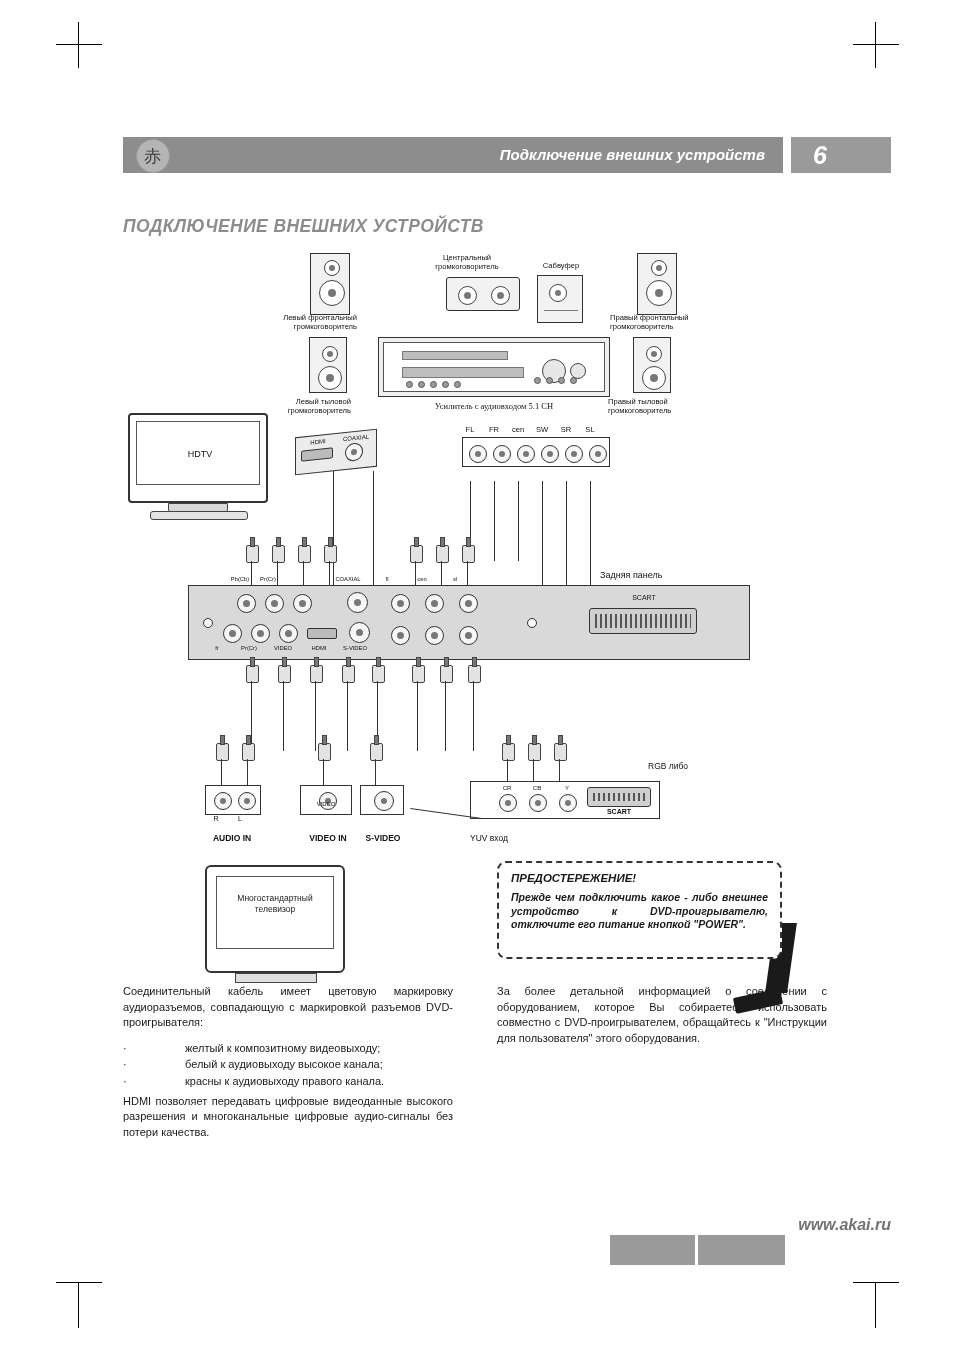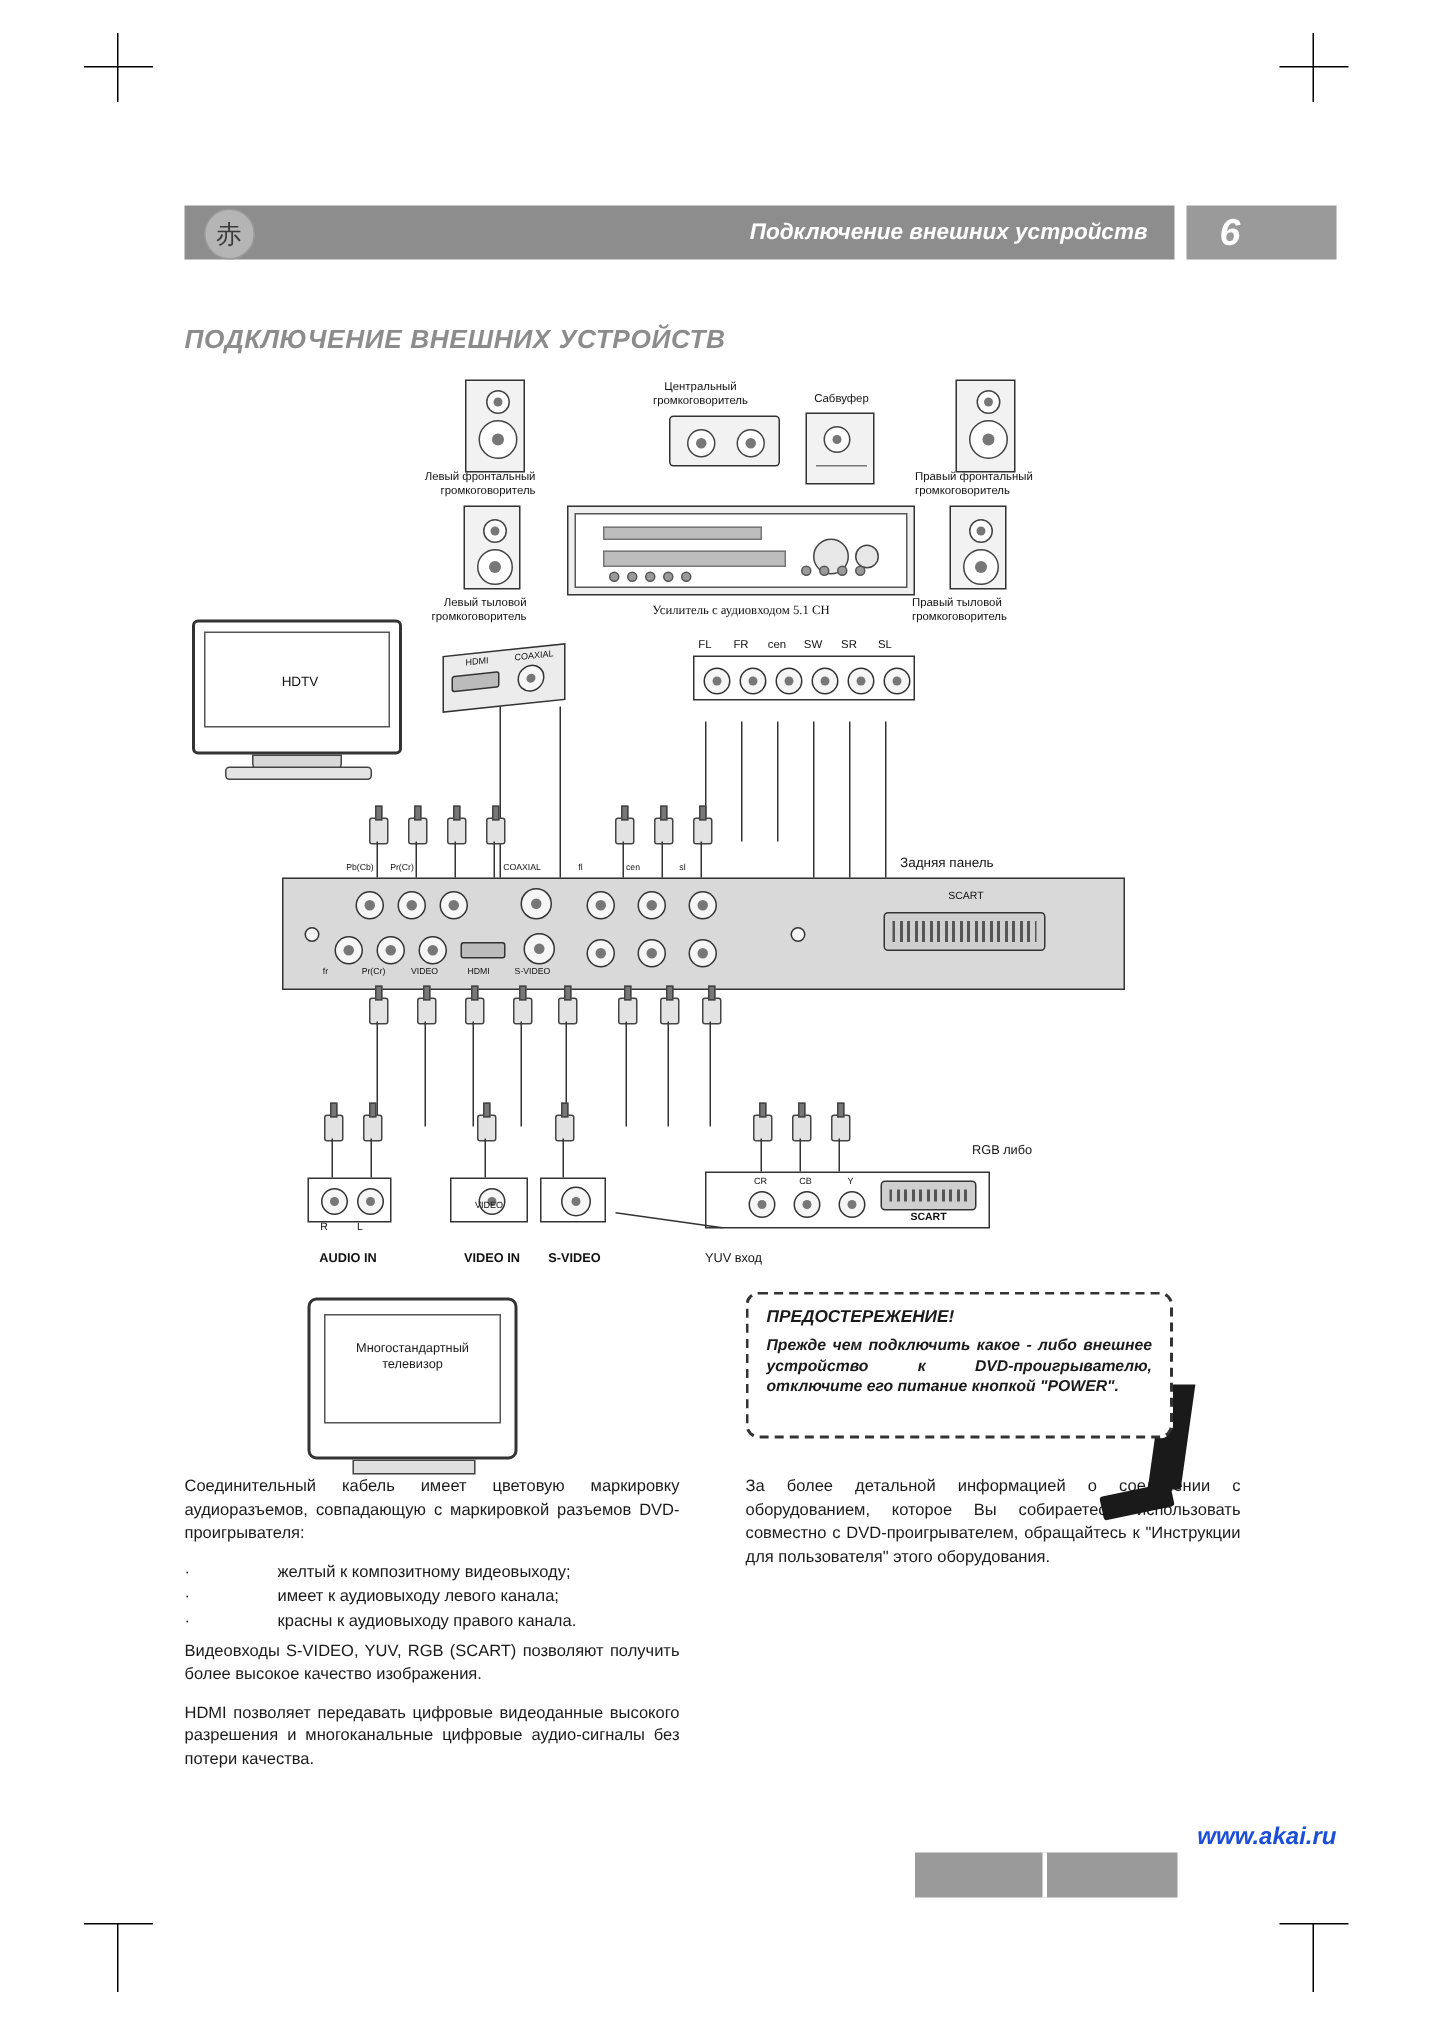--- a/index.html
+++ b/index.html
@@ -74,21 +74,21 @@
   
   .colL{position:absolute;left:123px;top:984px;width:330px;font-size:11px;line-height:1.42;text-align:justify;}
   .colR{position:absolute;left:497px;top:984px;width:330px;font-size:11px;line-height:1.42;text-align:justify;}
   .colL p,.colR p{margin:0 0 10px 0;}
   .bullets{margin:0 0 4px 0;padding:0;list-style:none;}
   .bullets li{display:flex;gap:0;margin-bottom:1px;}
   .bullets li .d{width:62px;flex:0 0 62px;}
   .bullets li .t{flex:1;}
   .note{font-style:italic;font-weight:bold;font-size:11px;line-height:1.4;text-align:justify;}
 
-  .site{position:absolute;left:0;top:1216px;width:891px;text-align:right;font-size:16px;font-weight:bold;font-style:italic;color:#1d4ed8;}
+  .site{position:absolute;left:0;top:1216px;width:891px;text-align:right;font-size:16px;font-weight:bold;font-style:italic;color:#737373;}
   .footbar{position:absolute;left:610px;top:1235px;width:175px;height:30px;background:#9a9a9a;}
   .footbar .sep{position:absolute;left:85px;top:0;width:3px;height:30px;background:#fff;}
 
   .tvbig{position:absolute;left:205px;top:865px;width:140px;height:108px;border:2px solid #333;border-radius:6px;background:#fff;box-sizing:border-box;}
   .tvbig .scr{position:absolute;left:9px;top:9px;right:9px;bottom:22px;border:1px solid #555;}
   .tvbig .cap{position:absolute;left:10px;top:26px;right:10px;text-align:center;font-size:8.5px;line-height:1.25;}
   .tvbig-base{position:absolute;left:235px;top:973px;width:80px;height:8px;background:#e0e0e0;border:1px solid #444;}
 
   .rgbplug{position:absolute;left:614px;top:748px;width:48px;height:16px;background:#1a1a1a;transform:rotate(-12deg);border-radius:2px;}
   .rgbtail{position:absolute;left:650px;top:678px;width:22px;height:70px;background:#1a1a1a;transform:skewX(-8deg);}
@@ -505,28 +505,27 @@
 
 <div class="colL">
   <p>Соединительный кабель имеет цветовую маркировку аудиоразъемов, совпадающую с маркировкой разъемов DVD-проигрывателя:</p>
   <ul class="bullets">
     <li>
         <span class="d">·</span>
         <span class="t">желтый к композитному видеовыходу;</span>
       </li>
     <li>
         <span class="d">·</span>
-        <span class="t">имеет к аудиовыходу левого канала;</span>
+        <span class="t">белый к аудиовыходу высокое канала;</span>
       </li>
     <li>
         <span class="d">·</span>
         <span class="t">красны к аудиовыходу правого канала.</span>
       </li>
   </ul>
-  <p>Видеовходы S-VIDEO, YUV, RGB (SCART) позволяют получить более высокое качество изображения.</p>
   <p>HDMI позволяет передавать цифровые видеоданные высокого разрешения и многоканальные цифровые аудио-сигналы без потери качества.</p>
 </div>
 
 <div class="colR">
   <p>За более детальной информацией о соединении с оборудованием, которое Вы собираетесь использовать совместно с DVD-проигрывателем, обращайтесь к "Инструкции для пользователя" этого оборудования.</p>
 </div>
 
 <div class="site">www.akai.ru</div>
 <div class="footbar">
     <div class="sep"></div>

